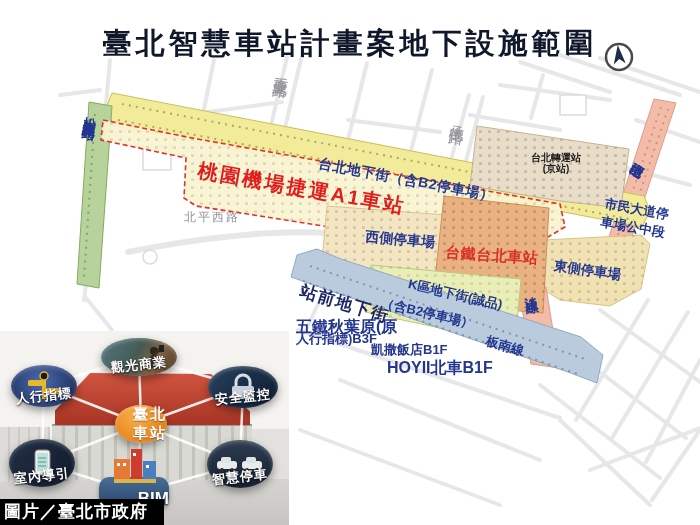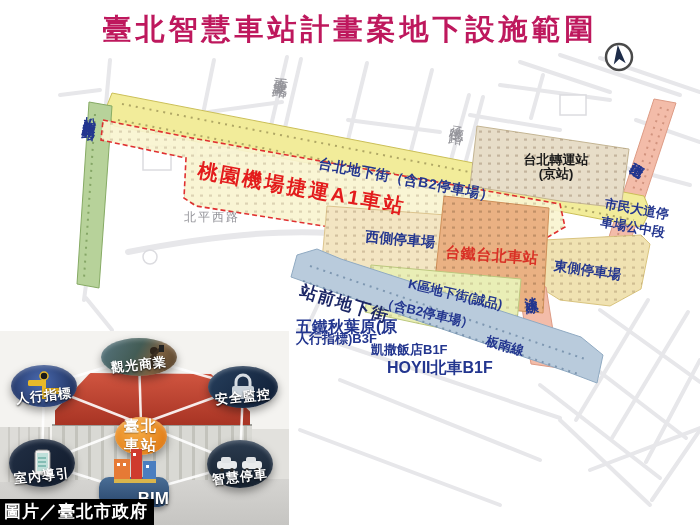--- a/index.html
+++ b/index.html
@@ -1,19 +1,19 @@
 <!DOCTYPE html>
 <html><head>
 <meta charset="utf-8">
 <style>
   html,body{margin:0;padding:0;background:#fff;}
   .page{position:relative;width:700px;height:525px;background:#fff;overflow:hidden;
         font-family:"Liberation Sans","DejaVu Sans",sans-serif;}
-  .title{position:absolute;top:10px;left:0;width:700px;text-align:center;
-         font-size:29px;font-weight:600;color:#be185d;letter-spacing:4px;white-space:nowrap;}
+  .title{position:absolute;top:24px;left:0;width:700px;text-align:center;
+         font-size:29px;font-weight:600;color:#0f172a;letter-spacing:4px;white-space:nowrap;}
   .map-svg{position:absolute;left:0;top:0;z-index:1;}
   .lbl{position:absolute;z-index:2;font-weight:700;color:#23368f;white-space:nowrap;
        transform-origin:0 0;line-height:1.05;}
   .lbl.v{writing-mode:vertical-rl;text-orientation:upright;}
   .lbl.street{color:#94949a;font-weight:400;}
   .lbl.red{color:#d93025;}
   .lbl.dark{color:#1c2766;}
   .lbl.black{color:#1a1a1a;font-weight:600;}
   
   .inset{position:absolute;left:0;top:331px;width:289px;height:194px;z-index:3;
@@ -39,21 +39,21 @@
   .bubble.center-b{background:radial-gradient(circle at 40% 30%,#f8b049,#e4821c 70%,#d06f12);
           text-align:center;color:#fff;font-weight:700;font-size:15px;line-height:1.25;
           letter-spacing:2px;flex-direction:column;text-shadow:0 1px 1px rgba(0,0,0,.35);}
   .bim-platform{position:absolute;left:99px;top:146px;width:70px;height:30px;z-index:2;
           background:linear-gradient(#4a6e96,#28456b);border-radius:10px;
           box-shadow:0 3px 5px rgba(0,0,0,.35);}
   .bim-building{position:absolute;left:114px;top:118px;z-index:3;}
   .bim-label{position:absolute;left:99px;top:158px;width:70px;z-index:4;text-align:right;
           color:#fff;font-weight:700;font-size:17px;text-shadow:0 1px 2px rgba(0,0,0,.9);}
   .credit{position:absolute;left:0;top:499px;height:26px;z-index:4;background:#000;
-          color:#fff;font-weight:700;font-size:17px;line-height:26px;padding:0 6px 0 4px;
+          color:#fff;font-weight:700;font-size:17px;line-height:26px;padding:0 16px 0 4px;
           letter-spacing:1px;white-space:nowrap;}
 </style>
 </head>
 <body>
 
 <div class="page">
 
   <div class="title">臺北智慧車站計畫案地下設施範圍</div>
 
   <svg class="map-svg" width="700" height="525" viewBox="0 0 700 525">
@@ -156,21 +156,21 @@
   <div class="lbl" style="left:320px;top:156px;font-size:14px;letter-spacing:.5px;transform:rotate(10.5deg);">台北地下街（含B2停車場）</div>
 
   <div class="lbl red" style="left:200px;top:160px;font-size:20px;letter-spacing:2.5px;transform:rotate(10deg);color:#e31c1c;">桃園機場捷運A1車站</div>
 
   <div class="lbl v" style="left:85px;top:106px;font-size:13px;letter-spacing:1.5px;transform:rotate(8deg);">松山新店線北門站</div>
 
   <div class="lbl" style="left:366px;top:229px;font-size:14px;transform:rotate(5deg);">西側停車場</div>
 
   <div class="lbl red" style="left:446px;top:244px;font-size:15px;letter-spacing:.5px;transform:rotate(4deg);">台鐵台北車站</div>
 
-  <div class="lbl black" style="left:506px;top:153px;width:100px;text-align:center;font-size:13px;">
+  <div class="lbl black" style="left:506px;top:153px;width:100px;text-align:center;font-size:10px;">
     <div>台北轉運站</div>
     <div>(京站)</div>
   </div>
 
   <div class="lbl v" style="left:638px;top:156px;font-size:13px;transform:rotate(30deg);transform-origin:50% 0;">中山地下街</div>
 
   <div class="lbl" style="left:606px;top:197px;font-size:13px;transform:rotate(10deg);">市民大道停</div>
   <div class="lbl" style="left:602px;top:215px;font-size:13px;transform:rotate(10deg);">車場公中段</div>
 
   <div class="lbl" style="left:555px;top:259px;font-size:13.5px;transform:rotate(8deg);">東側停車場</div>
@@ -264,21 +264,21 @@
         <circle cx="7" cy="17" r="2" fill="#2a2a2a"></circle>
           <circle cx="17" cy="17" r="2" fill="#2a2a2a"></circle>
         <rect x="27" y="8" width="20" height="8" rx="3" fill="#e8eaec"></rect>
         <rect x="31" y="4" width="10" height="6" rx="2" fill="#dfe2e5"></rect>
         <circle cx="32" cy="17" r="2" fill="#2a2a2a"></circle>
           <circle cx="42" cy="17" r="2" fill="#2a2a2a"></circle>
       </svg>
       <span class="blabel">智慧停車</span>
     </div>
 
-    <div class="bubble center-b" style="left:115px;top:86px;width:52px;height:38px;">
+    <div class="bubble center-b" style="left:115px;top:74px;width:52px;height:38px;align-items:flex-end;">
       <div>臺北</div>
       <div>車站</div>
     </div>
 
     <div class="bim-platform"></div>
     <svg class="bim-building" width="44" height="36" viewBox="0 0 44 36">
       <rect x="0" y="10" width="16" height="24" fill="#e67a35"></rect>
       <rect x="17" y="0" width="11" height="34" fill="#cf3b2e"></rect>
       <rect x="29" y="12" width="13" height="22" fill="#4a7ec0"></rect>
       <rect x="0" y="30" width="42" height="4" fill="#d9b54c"></rect>

